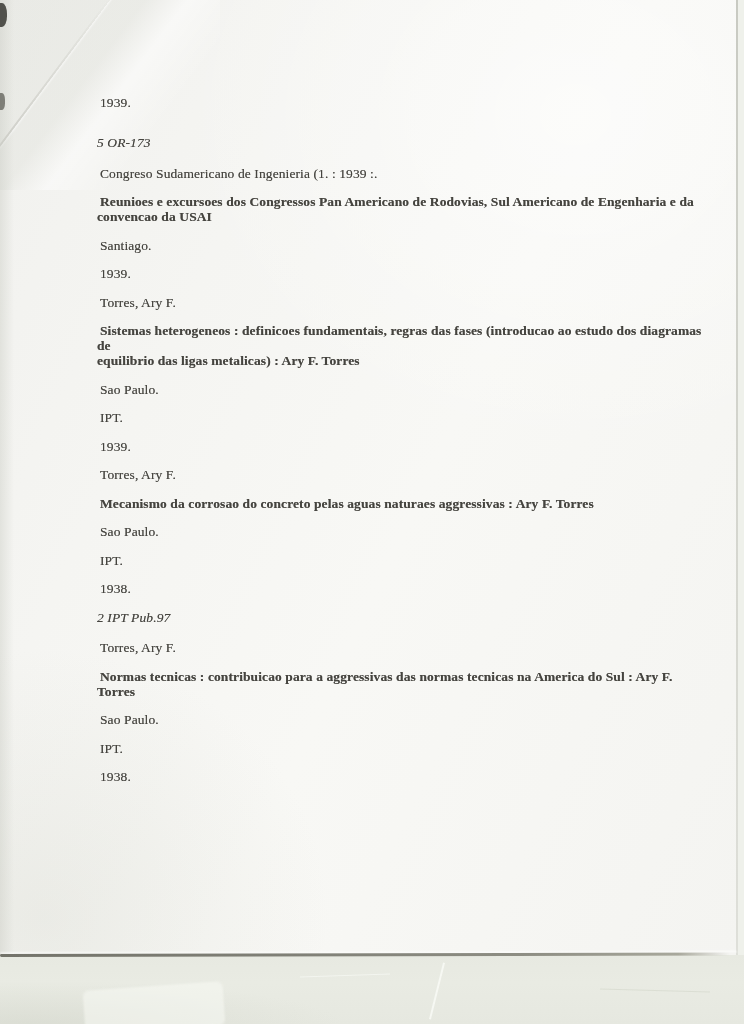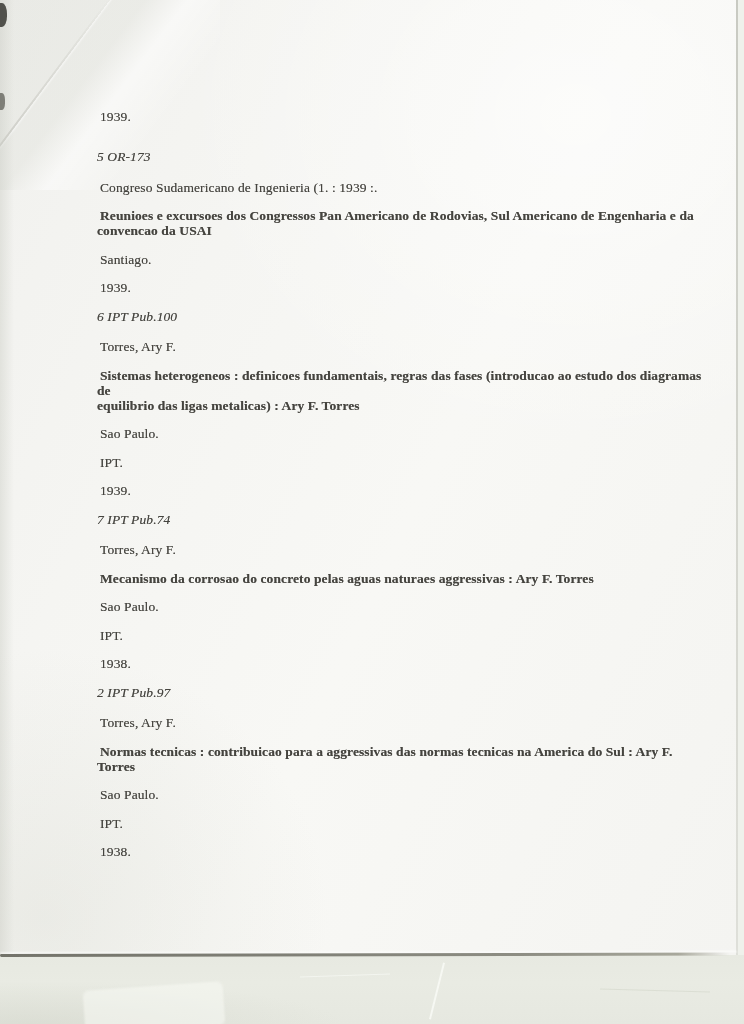--- a/index.html
+++ b/index.html
@@ -79,21 +79,21 @@
   
   .page-edge{
     position:absolute;left:0;top:954px;width:737px;height:3px;
     transform:rotate(-.12deg);transform-origin:left center;border-radius:2px;
     background:linear-gradient(90deg,#73736a 0%,#808077 40%,#8e8e84 72%,#a8a89c 92%,rgba(168,168,156,0) 99%);
     box-shadow:0 -2px 2px rgba(255,255,255,.55);
   }
 
   
   .textcol{
-    position:absolute;left:97px;top:109px;width:610px;
+    position:absolute;left:97px;top:95px;width:610px;
     font-size:13.5px;line-height:15px;color:#45443f;
     letter-spacing:.1px;
     text-shadow:0 0 .5px rgba(69,68,63,.55);
   }
   .line{margin:0 0 13.5px;text-indent:3px;}
   .first{margin-bottom:25px;}
   .entry{margin-top:8px;}
   .hd{margin-bottom:15.5px;text-indent:0;font-style:italic;}
   .title{white-space:pre-line;font-weight:bold;}
 </style>
@@ -117,31 +117,29 @@
       <section class="entry">
         <p class="line hd">5 OR-173</p>
         <p class="line">Congreso Sudamericano de Ingenieria (1. : 1939 :.</p>
         <p class="line title">Reunioes e excursoes dos Congressos Pan Americano de Rodovias, Sul Americano de Engenharia e da
 convencao da USAI</p>
         <p class="line">Santiago.</p>
         <p class="line">1939.</p>
       </section>
 
       <section class="entry">
-        <p class="line hd">6 IPT Pub.100</p>
         <p class="line">Torres, Ary F.</p>
         <p class="line title">Sistemas heterogeneos : definicoes fundamentais, regras das fases (introducao ao estudo dos diagramas de
 equilibrio das ligas metalicas) : Ary F. Torres</p>
         <p class="line">Sao Paulo.</p>
         <p class="line">IPT.</p>
         <p class="line">1939.</p>
       </section>
 
       <section class="entry">
-        <p class="line hd">7 IPT Pub.74</p>
         <p class="line">Torres, Ary F.</p>
         <p class="line title">Mecanismo da corrosao do concreto pelas aguas naturaes aggressivas : Ary F. Torres</p>
         <p class="line">Sao Paulo.</p>
         <p class="line">IPT.</p>
         <p class="line">1938.</p>
       </section>
 
       <section class="entry">
         <p class="line hd">2 IPT Pub.97</p>
         <p class="line">Torres, Ary F.</p>

